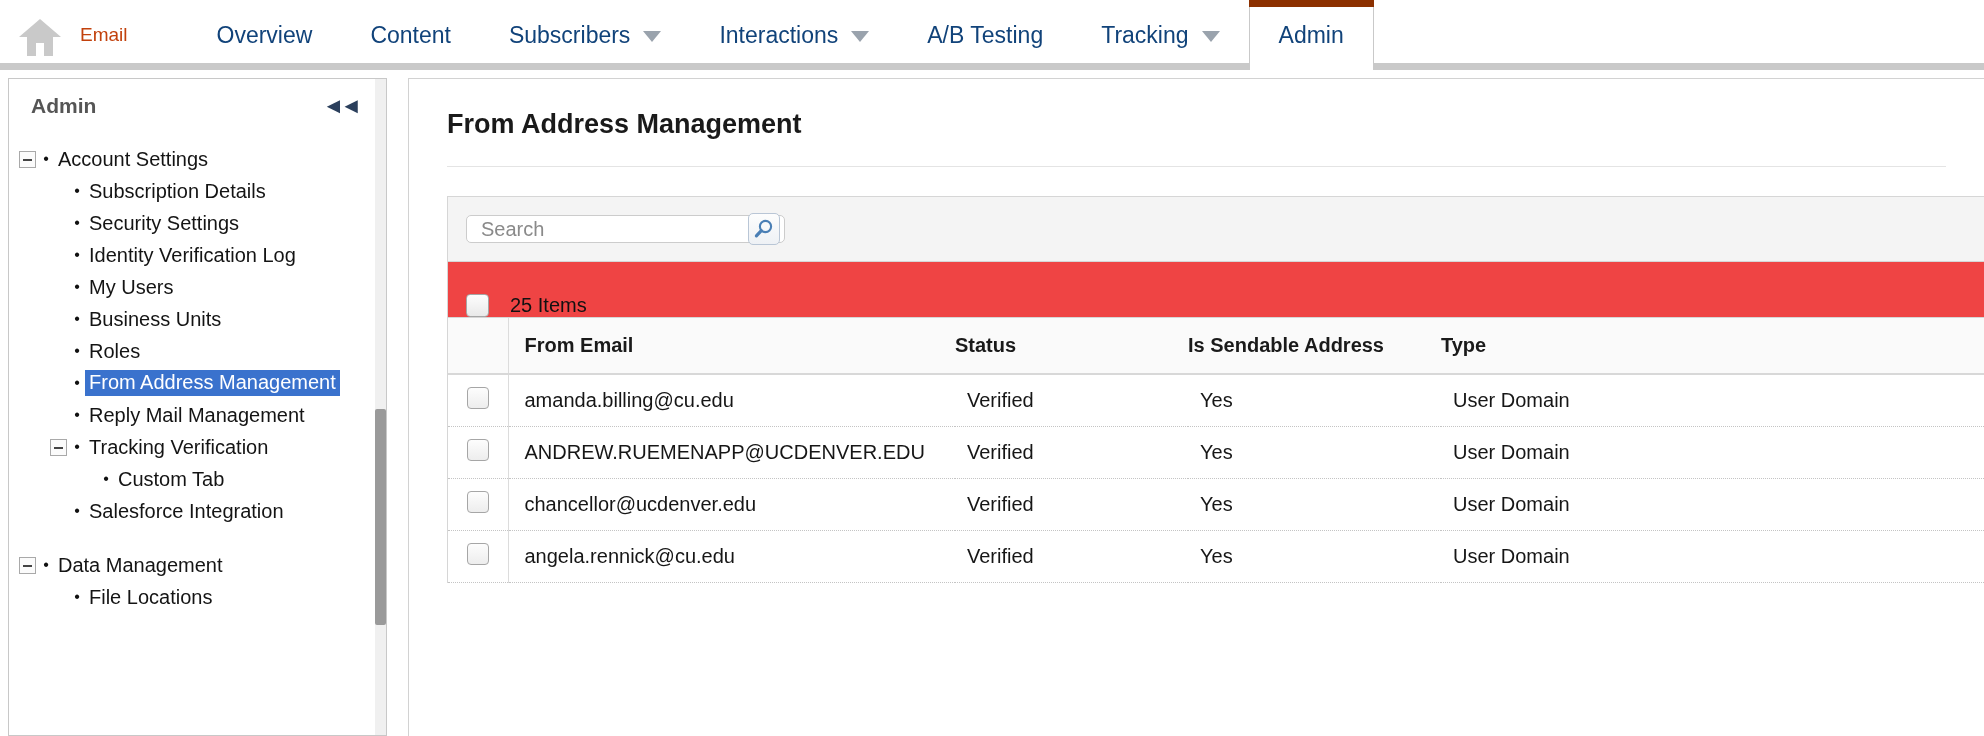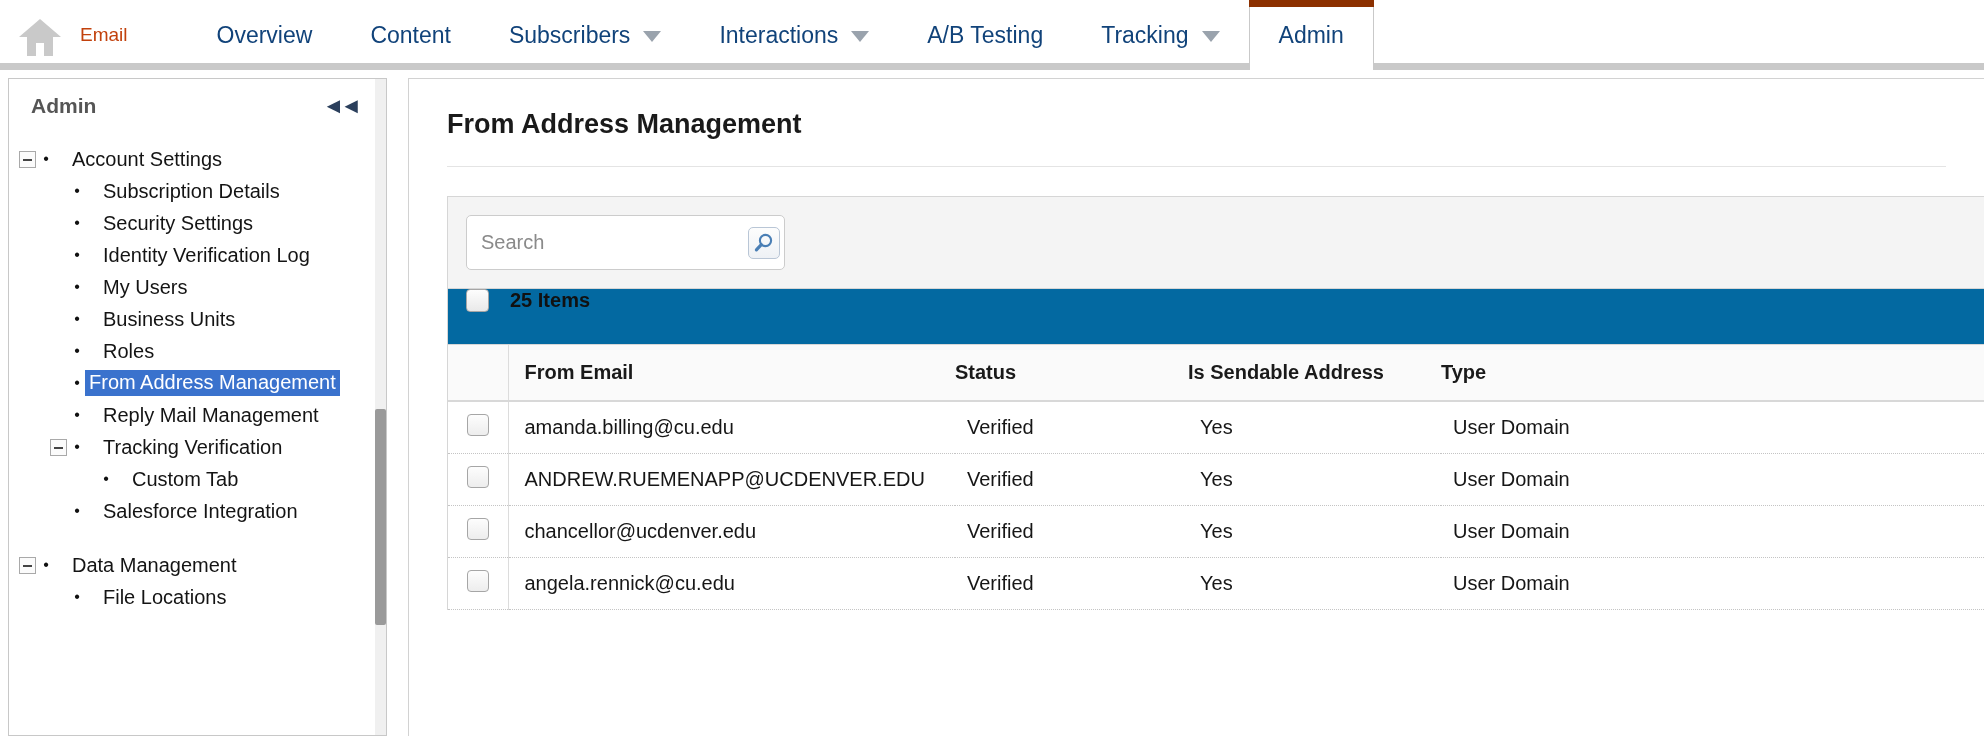--- a/index.html
+++ b/index.html
@@ -141,21 +141,21 @@
     background: #444;
   }
   .toggle-spacer { width: 17px; flex: none; }
   .bullet {
     width: 20px;
     text-align: center;
     font-size: 16px;
     color: #111;
     flex: none;
   }
-  .tree-label { padding-left: 2px; cursor: pointer; margin-left: 14px; }
+  .tree-label { padding-left: 2px; cursor: pointer; }
   .tree-label.selected {
     background: #3a72cd;
     color: #ffffff;
     padding: 1px 4px 2px 4px;
     margin-left: -2px;
   }
   .lvl0 { padding-left: 10px; }
   .lvl1 { padding-left: 41px; }
   .lvl2 { padding-left: 70px; }
   .group-gap { height: 22px; }
@@ -205,21 +205,21 @@
   }
   .search-bar {
     background: #f4f4f4;
     border-bottom: 1px solid #d6d6d6;
     padding: 18px 0 18px 18px;
   }
   .search-wrap {
     display: inline-flex;
     align-items: center;
     width: 319px;
-    height: 55px;
+    height: 28px;
     border: 1px solid #cccccc;
     border-radius: 5px;
     background: #ffffff;
     padding: 0 4px 0 0;
   }
   .search-input {
     flex: 1;
     border: none;
     outline: none;
     font-size: 20px;
@@ -233,27 +233,26 @@
     width: 32px; height: 32px;
     border: 1px solid #b9c6d6;
     border-radius: 5px;
     background: linear-gradient(#fdfdfd, #eef1f5);
     display: flex; align-items: center; justify-content: center;
     cursor: pointer;
     flex: none;
   }
 
   .items-bar {
-    background: #0369a1;
+    background: #ef4444;
     border-bottom: 1px solid #d6d6d6;
     display: flex;
-    align-items: flex-start;
+    align-items: flex-end;
     height: 56px;
     padding-left: 18px;
-    font-weight: bold;
   }
   .cbox {
     width: 23px; height: 23px;
     border: 1px solid #a6a6a6;
     border-radius: 4px;
     background: linear-gradient(#fdfdfd, #e9e9e9);
     flex: none;
     cursor: pointer;
   }
   .items-count {

